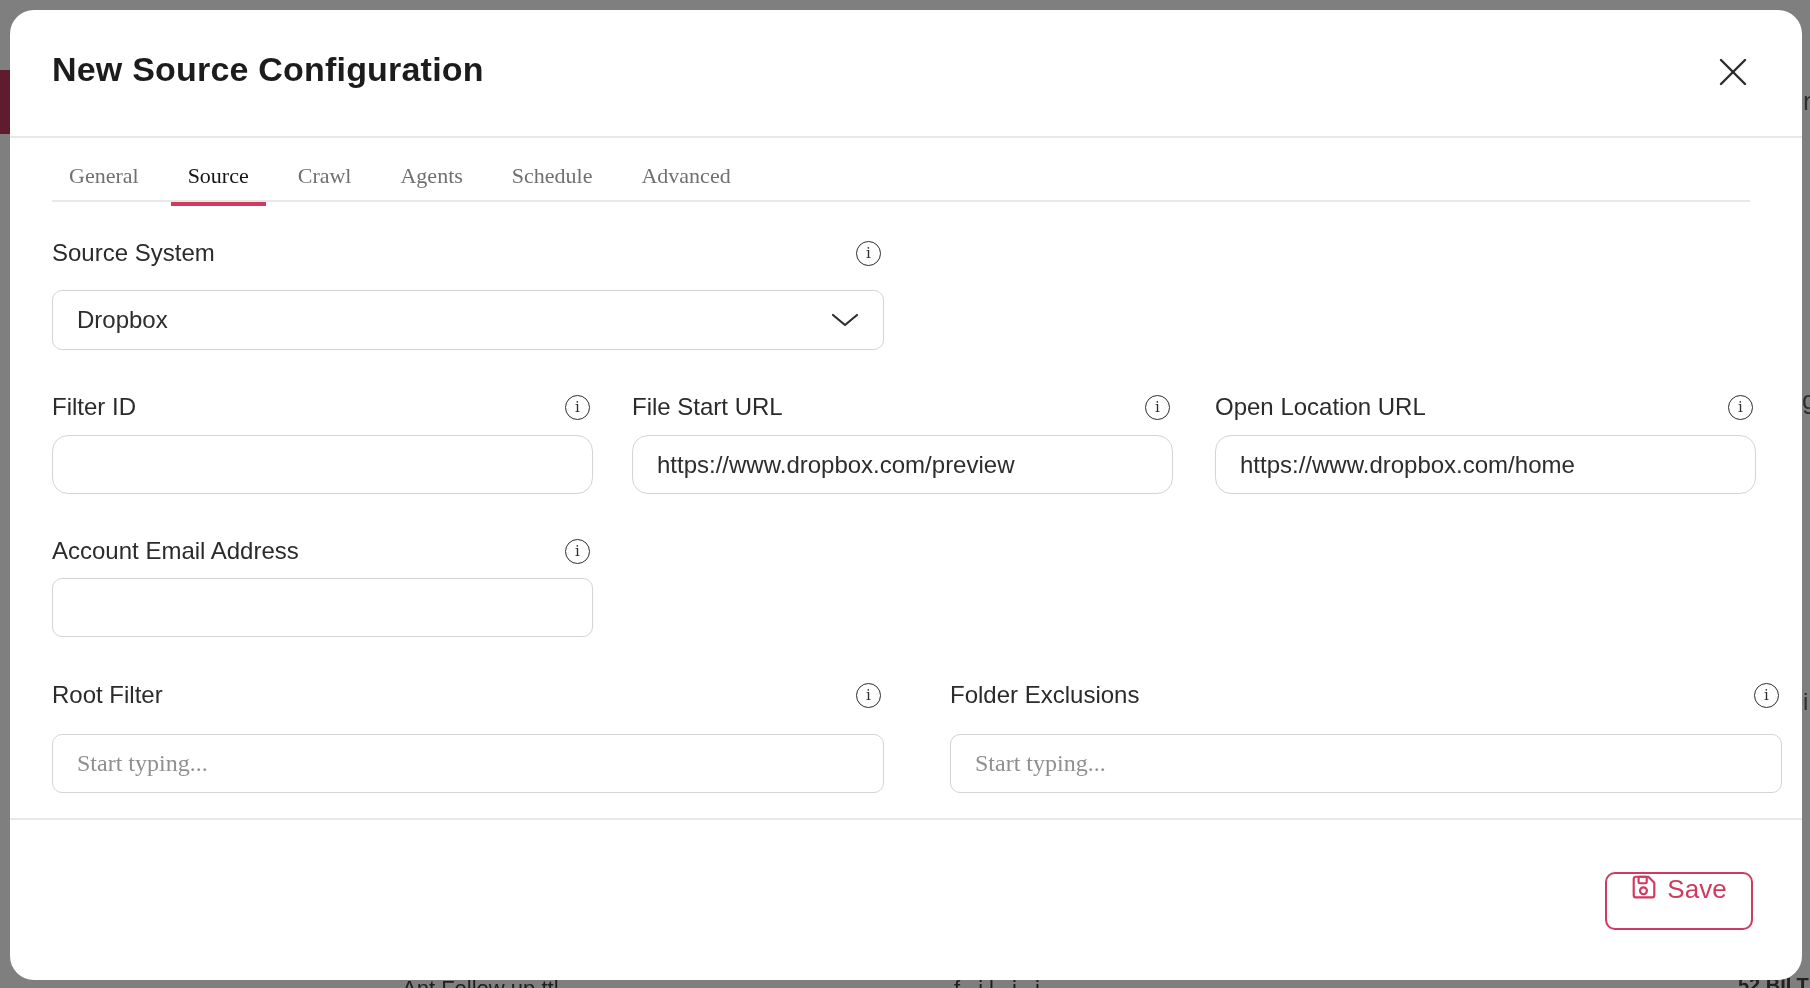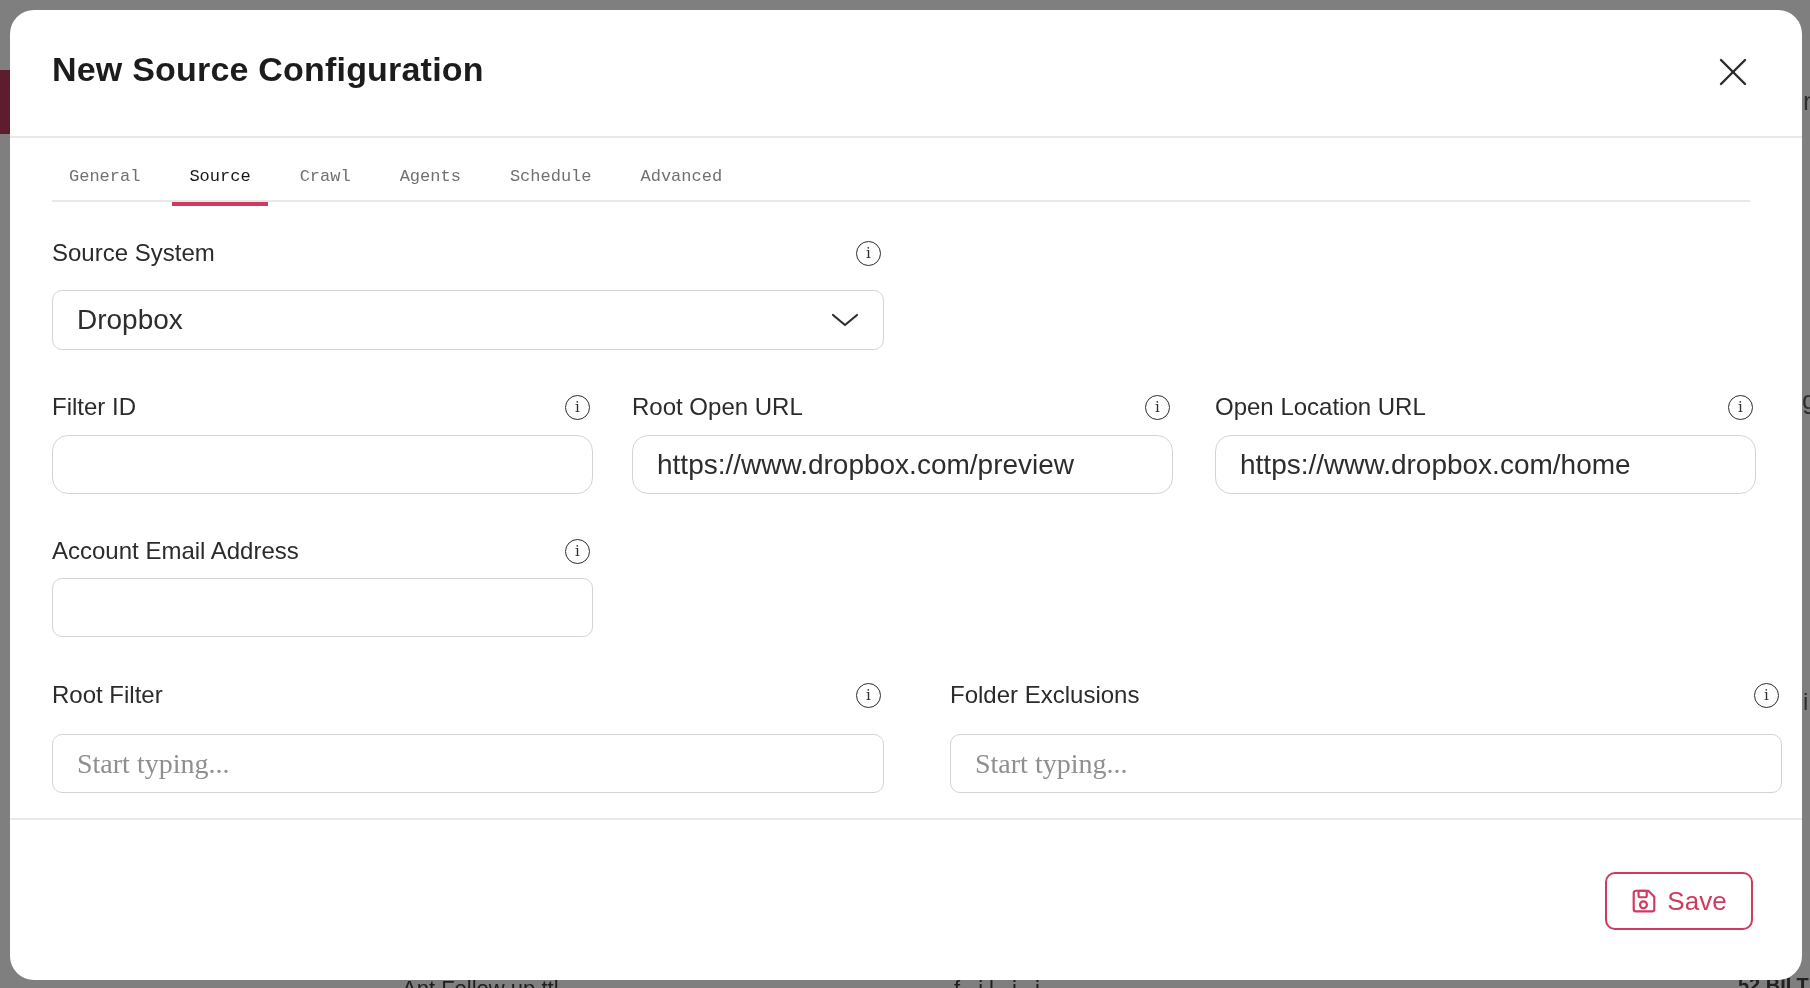--- a/index.html
+++ b/index.html
@@ -41,22 +41,22 @@
     position:absolute;left:1701px;top:40px;width:44px;height:44px;
     display:flex;align-items:center;justify-content:center;
     background:none;border:none;cursor:pointer;
   }
   .divider-title{position:absolute;left:0;right:0;top:126px;height:2px;background:var(--divider);}
 
   
   .tabs{position:absolute;left:59px;top:140px;display:flex;gap:49px;}
   .tab{
     position:relative;height:52px;display:flex;align-items:center;
-    font-size:17px;color:var(--inactive);background:none;border:none;cursor:pointer;
-    font-family:Liberation Mono, monospace;
+    font-size:22px;color:var(--inactive);background:none;border:none;cursor:pointer;
+    font-family:Liberation Serif, serif;
   }
   .tab.active{color:#161616;}
   .tab.active::after{
     content:"";position:absolute;left:-17px;right:-17px;top:50px;height:6px;
     background:var(--accent);
   }
   .divider-tabs{position:absolute;left:42px;right:52px;top:190px;height:2px;background:var(--divider);}
 
   
   .group{position:absolute;}
@@ -66,21 +66,21 @@
   }
   .field-label{font-size:24px;color:var(--label);}
   .info-icon{
     width:25px;height:25px;border:1.5px solid #2d2d2d;border-radius:50%;
     display:flex;align-items:center;justify-content:center;flex:0 0 auto;
     font-family:"DejaVu Serif", serif;font-size:15px;color:#2d2d2d;line-height:1;
     background:#fff;
   }
   .text-input,.select-box{
     width:100%;height:59px;border:1px solid var(--border);border-radius:10px;
-    font-size:28px;color:#2d2d2d;padding:0 24px;background:#fff;
+    font-size:24px;color:#2d2d2d;padding:0 24px;background:#fff;
     font-family:"Liberation Sans", sans-serif;outline:none;
   }
   .text-input::placeholder{color:#8f8f8f;opacity:1;}
   .select-box{
     height:60px;display:flex;align-items:center;justify-content:space-between;
     cursor:pointer;
   }
   .g-source-system{left:42px;top:228px;width:832px;}
   .g-source-system .select-box{margin-top:22px;}
   .g-client-id{left:42px;top:382px;width:541px;}
@@ -90,21 +90,21 @@
   .g-account-email{left:42px;top:526px;width:541px;}
   .g-account-email .text-input{margin-top:12px;}
   .g-root-filter{left:42px;top:670px;width:832px;}
   .g-folder-exclusions{left:940px;top:670px;width:832px;}
   .row4 .text-input{margin-top:24px;font-family:Liberation Serif, serif;}
 
   
   .divider-footer{position:absolute;left:0;right:0;top:808px;height:2px;background:var(--divider);}
   .save-btn{
     position:absolute;left:1595px;top:862px;width:148px;height:58px;
-    display:flex;align-items:center;justify-content:center;gap:10px;
+    display:flex;justify-content:center;gap:10px;
     background:#fff;border:2px solid var(--accent);border-radius:10px;
     color:var(--accent);font-size:26px;cursor:pointer;
     font-family:"Liberation Sans", sans-serif;
   }
 </style>
 </head>
 <body>
 
 <div class="frag frag-maroon"></div>
 <div class="frag frag-bottom-left">Ant Follow up ttl</div>
@@ -153,21 +153,21 @@
   <div class="group row2 g-client-id">
     <div class="label-row">
       <span class="field-label">Filter ID</span>
       <span class="info-icon">i</span>
     </div>
     <input class="text-input" type="text" value="" style="">
   </div>
 
   <div class="group row2 g-file-open-url">
     <div class="label-row">
-      <span class="field-label">Root Open URL</span>
+      <span class="field-label">File Start URL</span>
       <span class="info-icon">i</span>
     </div>
     <input class="text-input" type="text" value="https://www.dropbox.com/preview" style="">
   </div>
 
   <div class="group row2 g-open-location-url">
     <div class="label-row">
       <span class="field-label">Open Location URL</span>
       <span class="info-icon">i</span>
     </div>

